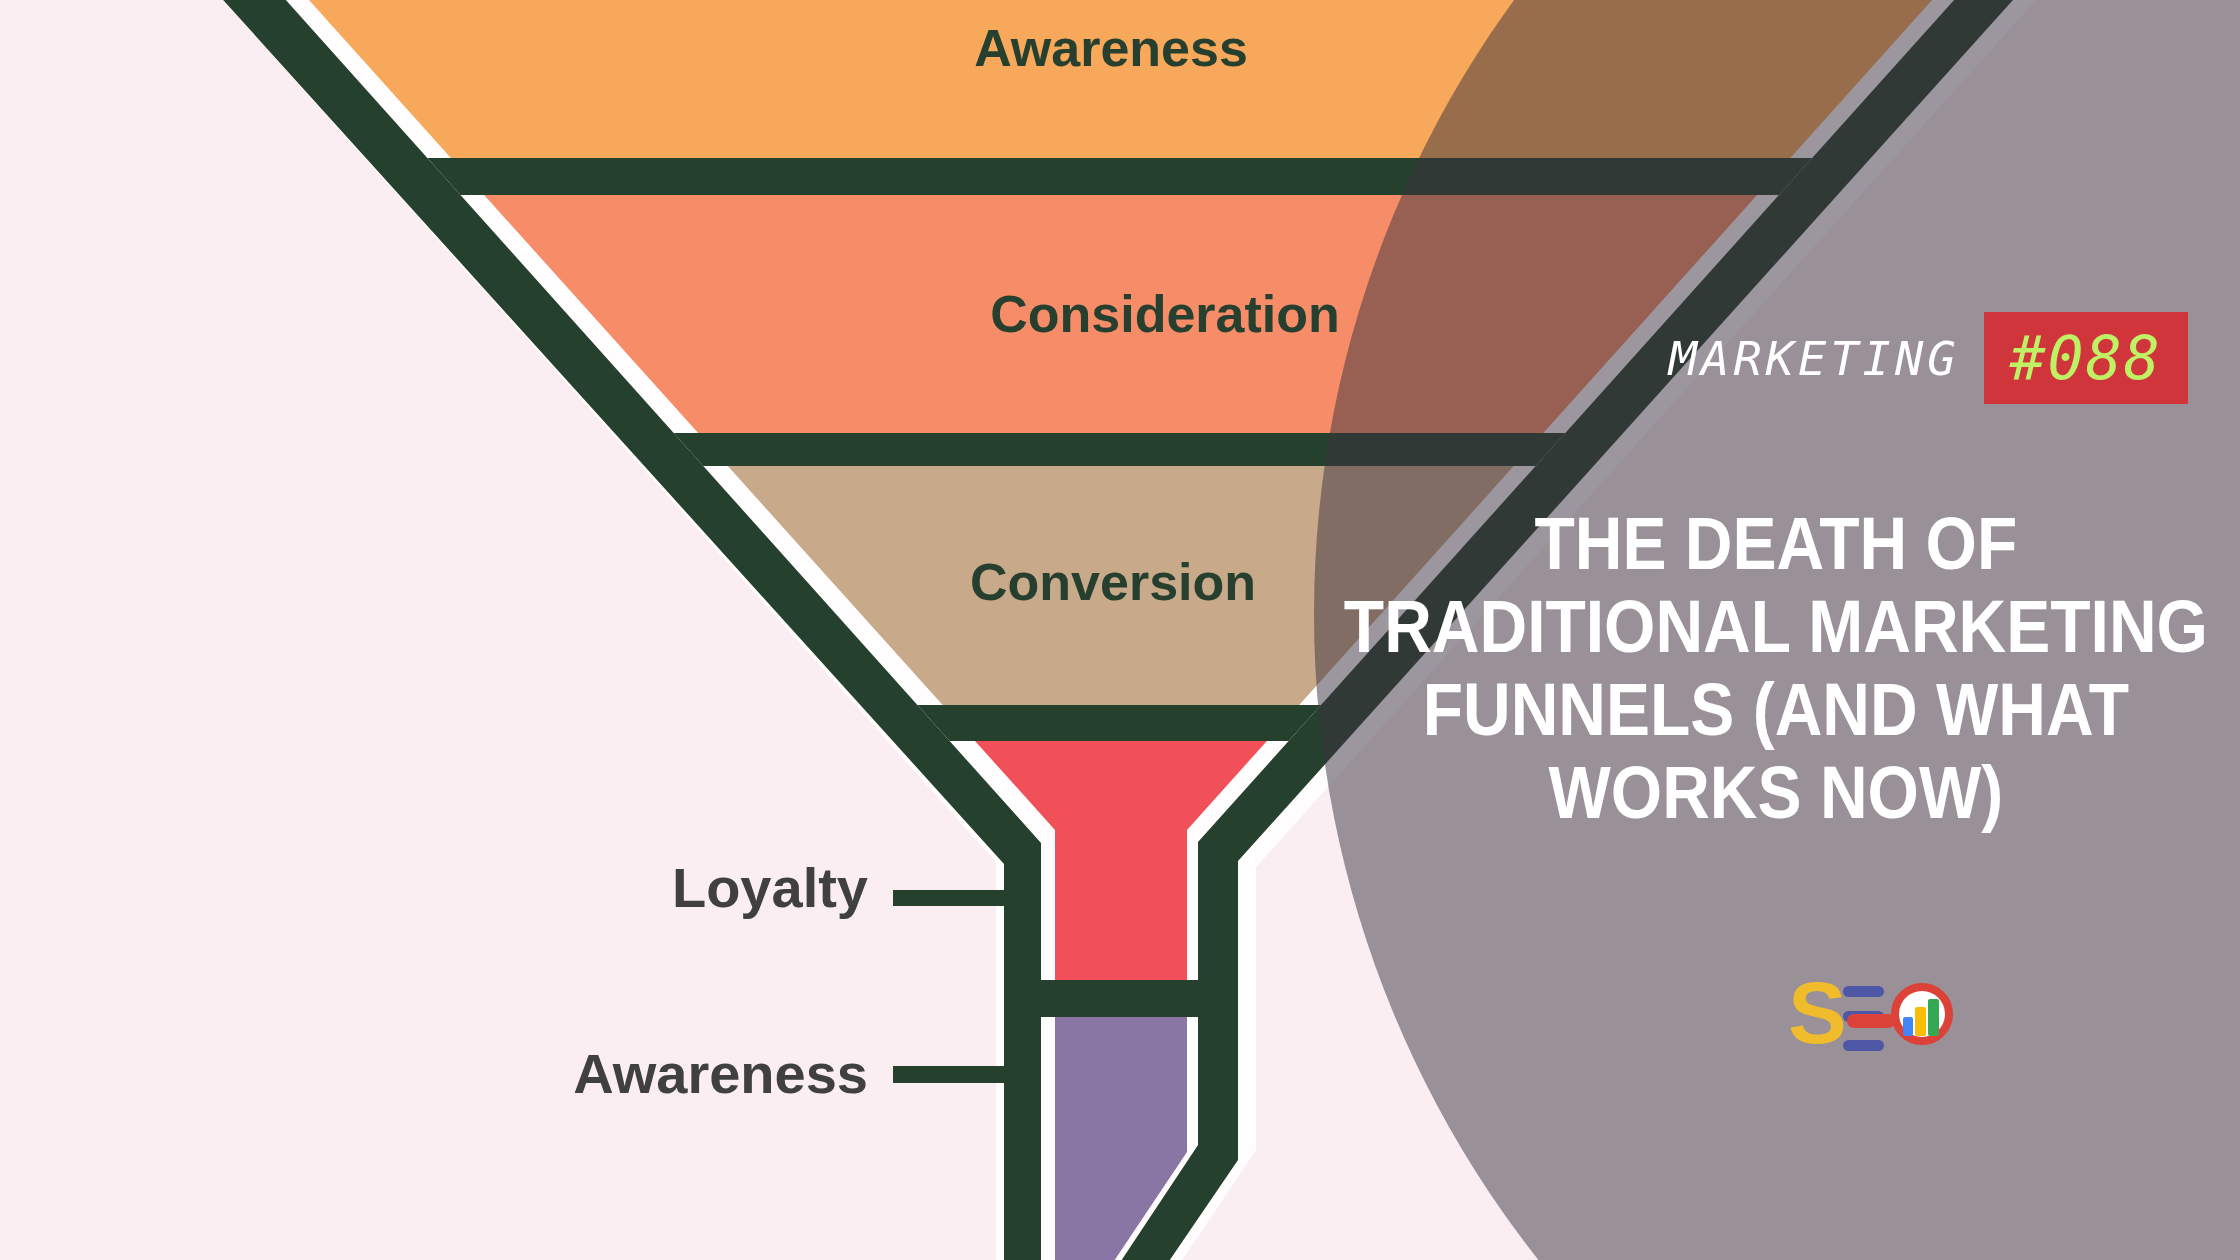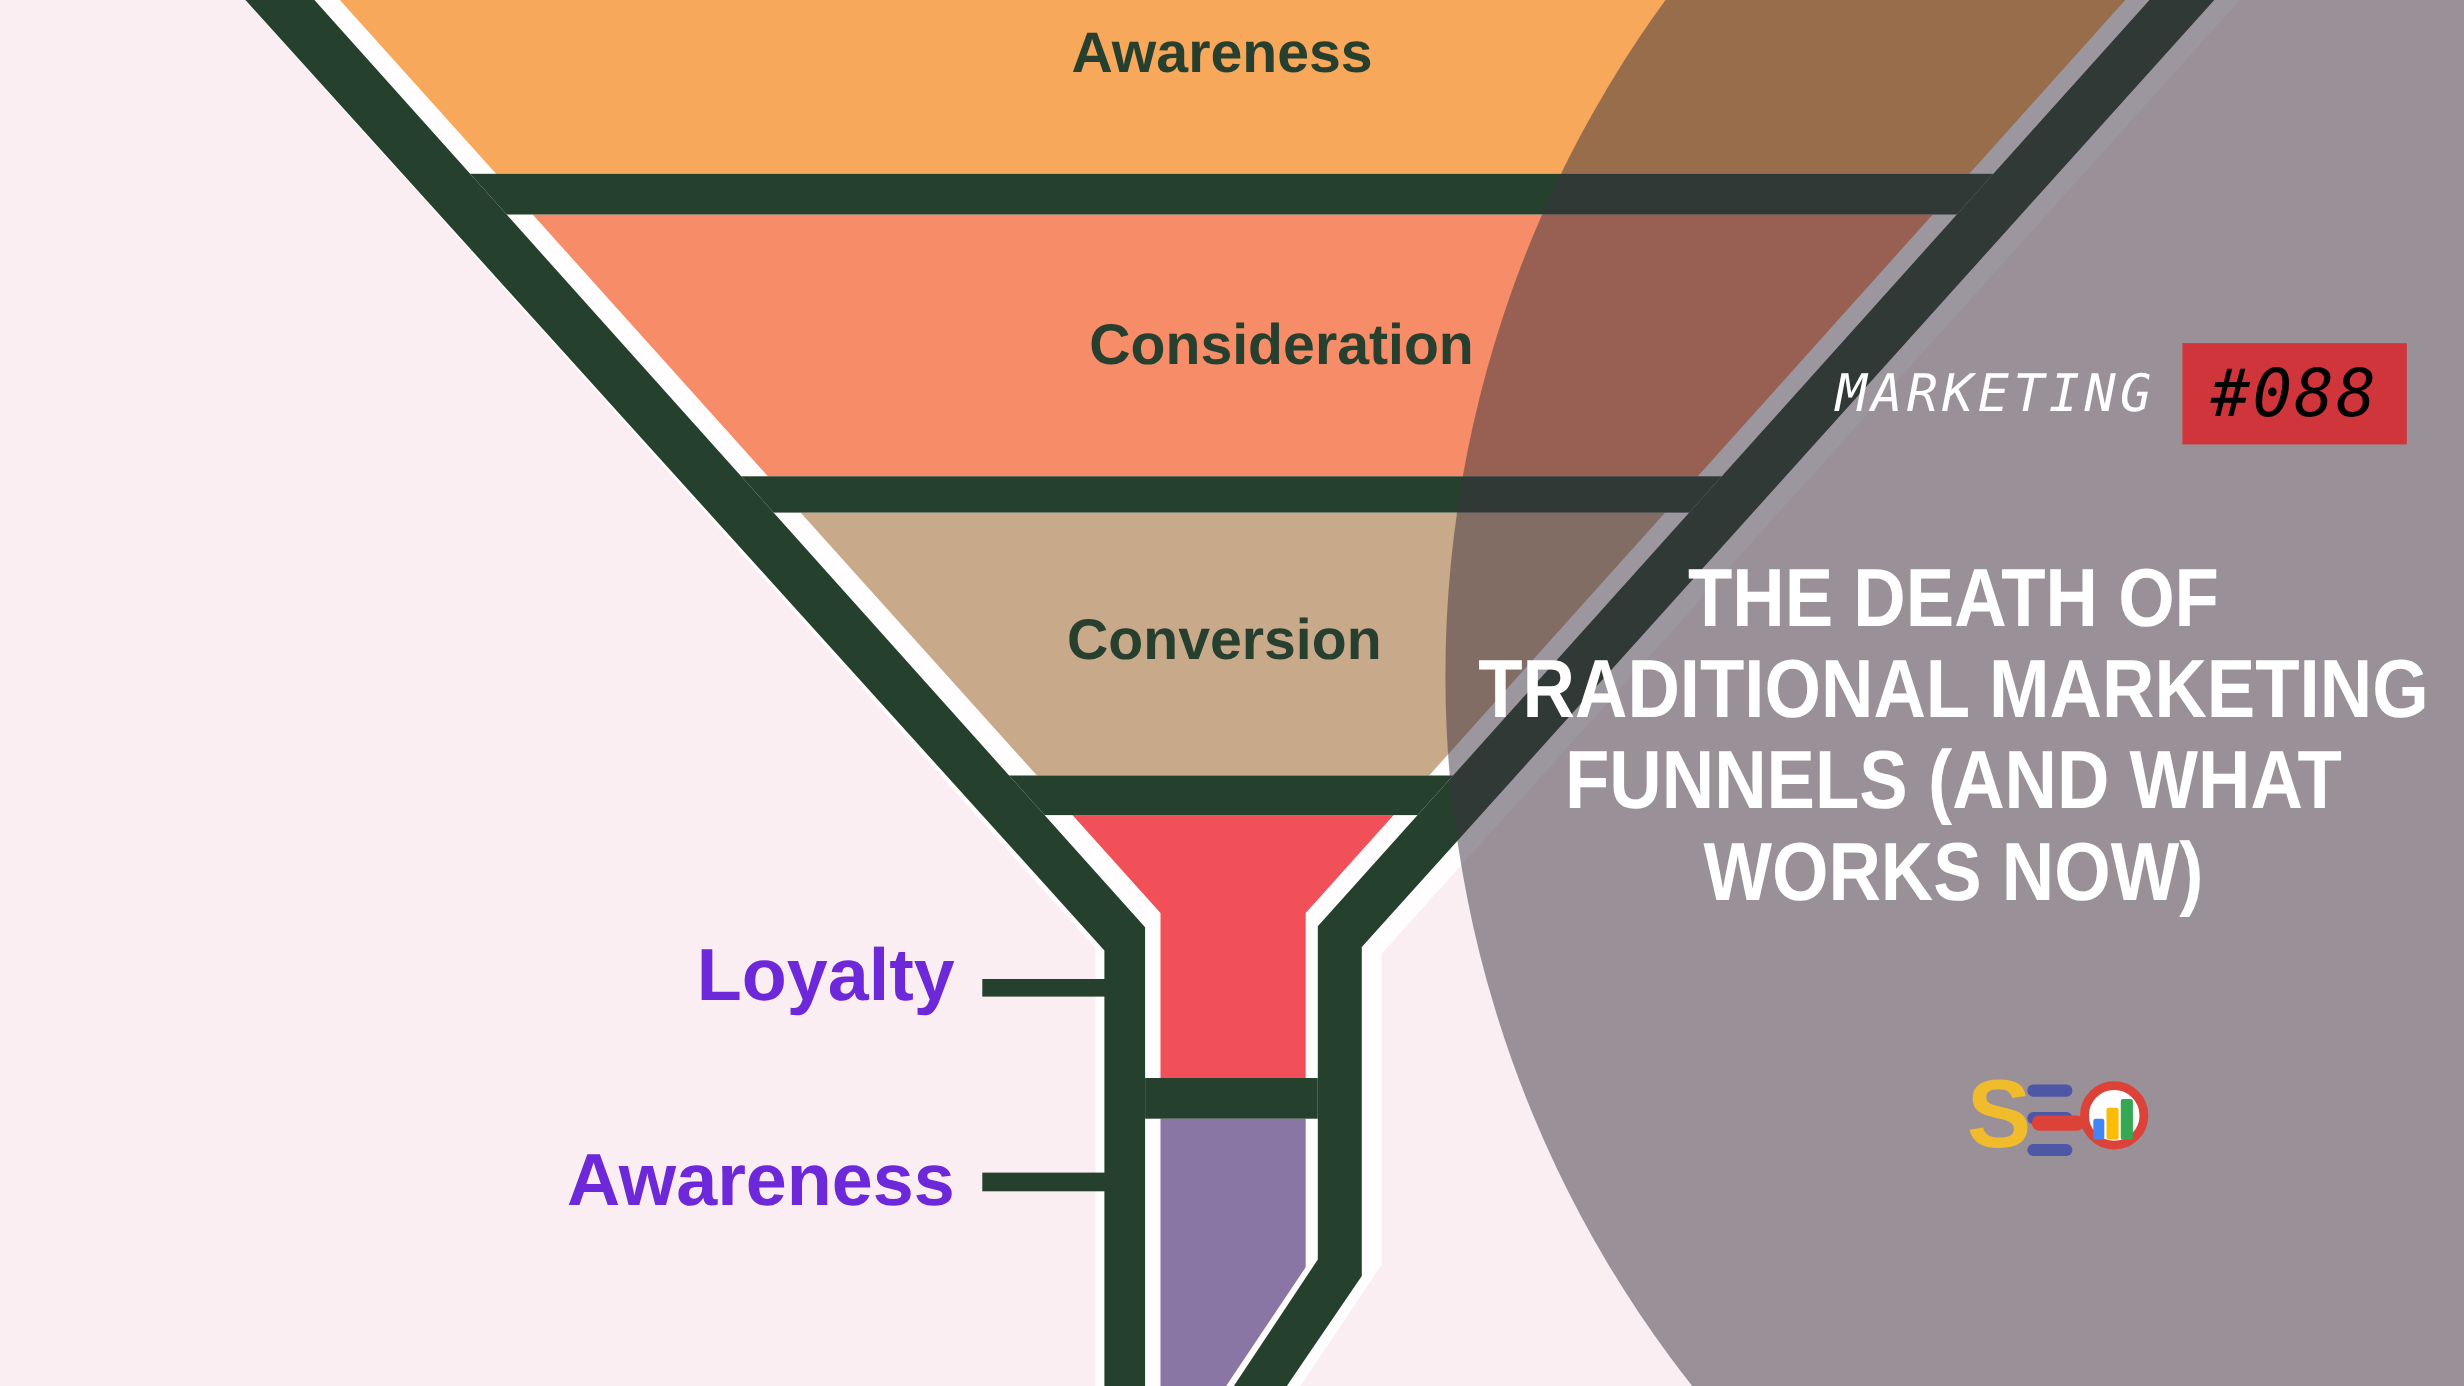--- a/index.html
+++ b/index.html
@@ -10,21 +10,21 @@
   }
   #funnel-svg{position:absolute;left:0;top:0;z-index:1;}
   .stage-label{
     position:absolute;z-index:2;
     font-weight:bold;font-size:52px;color:#263f2e;
     transform:translate(-50%,-50%);white-space:nowrap;
     letter-spacing:0px;
   }
   .side-label{
     position:absolute;z-index:2;right:1372px;
-    font-weight:bold;font-size:67px;color:#6d28d9;
+    font-weight:bold;font-size:56px;color:#404040;
     transform:translateY(-54%);white-space:nowrap;
   }
   #overlay-circle{
     position:absolute;z-index:3;
     left:1314px;top:-428px;width:2084px;height:2084px;
     border-radius:50%;
     background:rgba(58,50,62,0.5);
   }
   #right-panel{position:absolute;z-index:4;left:0;top:0;width:2240px;height:920px;pointer-events:none;}
   #kicker-row{
@@ -32,21 +32,21 @@
     display:flex;align-items:center;gap:24px;
   }
   #kicker{
     font-family:"DejaVu Sans Mono", monospace;font-style:italic;
     font-size:47px;color:#ffffff;letter-spacing:4px;white-space:nowrap;
   }
   #issue-badge{
     background:#cf353a;height:92px;display:flex;align-items:center;
     padding:0 26px;
     font-family:"DejaVu Sans Mono", monospace;font-style:italic;
-    font-size:60px;color:#000000;letter-spacing:2px;
+    font-size:60px;color:#bef264;letter-spacing:2px;
   }
   #title-block{
     position:absolute;right:32px;top:502px;text-align:center;
     font-weight:bold;font-size:75px;line-height:83px;color:#ffffff;
     white-space:nowrap;
   }
   #title-block .tline{display:block;transform:scaleX(0.88);transform-origin:100% 50%;}
   #logo{position:absolute;left:1788px;top:972px;width:330px;height:90px;}
   #logo-s{
     position:absolute;left:0;top:-4px;

